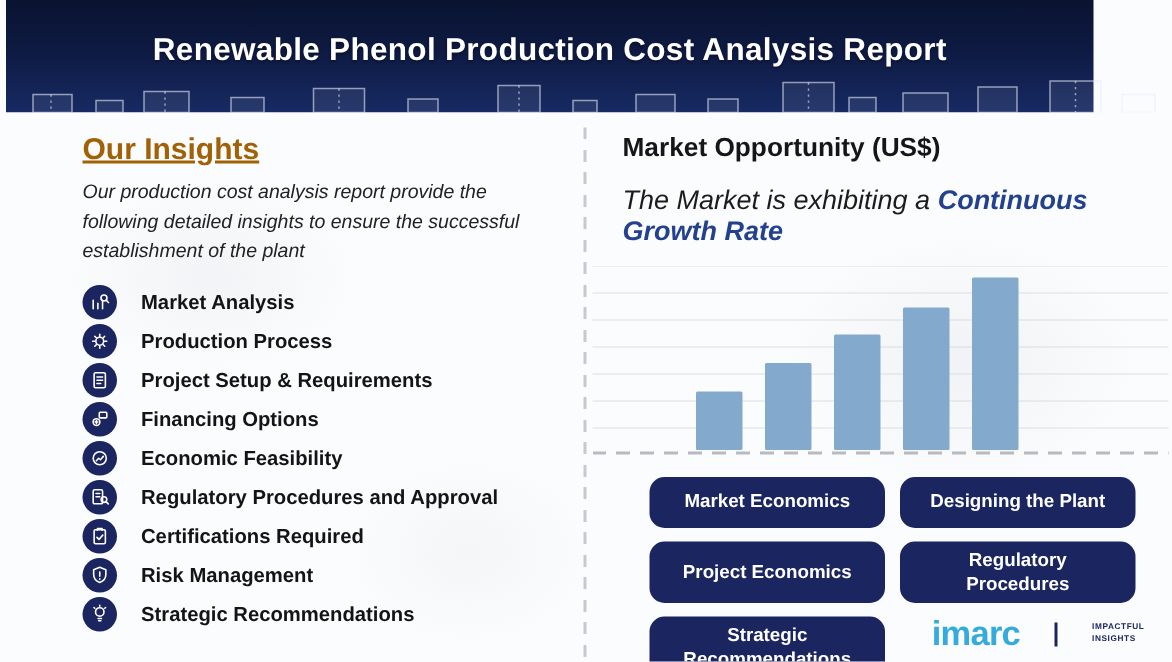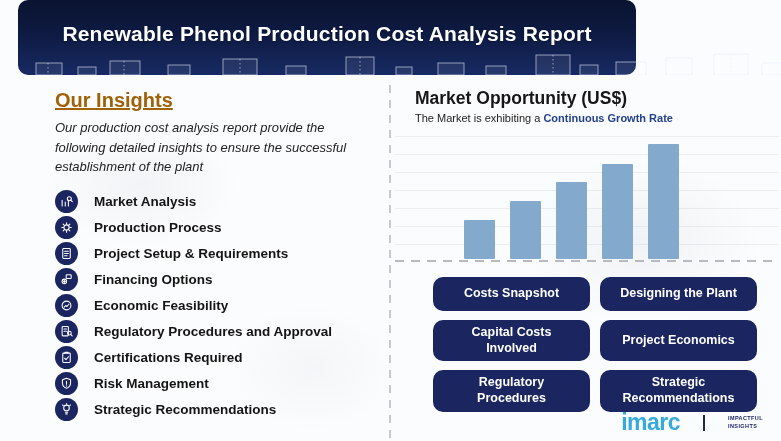--- a/index.html
+++ b/index.html
@@ -3,23 +3,23 @@
 <meta charset="utf-8">
 <style>
   * { margin:0; padding:0; box-sizing:border-box; }
   html,body { width:781px; height:441px; }
   body {
     font-family:"Liberation Sans", sans-serif;
     position:relative; overflow:hidden; background:#fbfcfd;
   }
   
   .header {
-    position:absolute; left:18px; top:0; width:618px; height:75px;
+    position:absolute; left:4px; top:0; width:725px; height:75px;
     background:linear-gradient(180deg,#0a1330 0%,#0e1a42 45%,#172a63 100%);
-    display:flex; align-items:center; justify-content:center;border-radius:10px;
+    display:flex; align-items:center; justify-content:center;
   }
   .header h1 {
     color:#ffffff; font-size:21px; font-weight:bold; letter-spacing:.2px;
     margin-top:-8px; text-shadow:0 1px 2px rgba(0,0,0,.35);
   }
   .cityscape { position:absolute; left:0; bottom:0; width:781px; height:26px; }
   
   .content {
     position:absolute; left:0; top:75px; width:781px; height:366px;
     background:
@@ -43,21 +43,21 @@
   .insight-item { display:flex; align-items:center; gap:16px; height:23px; }
   .icircle {
     width:23px; height:23px; border-radius:50%; background:#1b2560; flex:0 0 23px;
     display:flex; align-items:center; justify-content:center;
   }
   .icircle svg { width:15px; height:15px; display:block; }
   .ilabel { font-size:13.5px; font-weight:bold; color:#141414; white-space:nowrap; }
   
   .right-panel { position:absolute; left:391px; top:75px; width:390px; height:366px; padding:13px 0 0 24px; }
   .right-panel h2 { font-size:17.5px; font-weight:bold; color:#161616; }
-  .market-subtitle { margin-top:3px; font-size:11px; color:#1c1c1c; }
+  .market-subtitle { margin-top:14px; font-size:18px; font-style:italic; color:#1c1c1c; }
   .market-subtitle .highlight { color:#24418e; font-weight:bold; }
   
   .chart { position:relative; margin:10px 0 0 -20px; width:384px; height:128px; }
   .plot {
     position:absolute; left:0; bottom:3px; width:384px; height:123px;
     display:flex; align-items:flex-end; gap:15px; padding-left:69px;
     background:repeating-linear-gradient(180deg, rgba(198,204,212,.30) 0 1px, transparent 1px 18px);
   }
   .bar { width:31px; background:#83a9cc; border-radius:1px; }
   .baseline {
@@ -212,23 +212,22 @@
         <div class="bar" style="height: 39px;"></div>
         <div class="bar" style="height: 58px;"></div>
         <div class="bar" style="height: 77px;"></div>
         <div class="bar" style="height: 95px;"></div>
         <div class="bar" style="height: 115px;"></div>
       </div>
     <div class="baseline"></div>
   </div>
 
   <div class="topic-buttons">
-      <div class="topic-btn">Costs Snapshot</div>
+      <div class="topic-btn">Market Economics</div>
       <div class="topic-btn">Designing the Plant</div>
-      <div class="topic-btn">Capital Costs Involved</div>
       <div class="topic-btn">Project Economics</div>
       <div class="topic-btn">Regulatory Procedures</div>
       <div class="topic-btn">Strategic Recommendations</div>
     </div>
 
   <div class="logo">
     <span class="logo-brand">imarc</span>
     <span class="logo-sep"></span>
     <span class="logo-tagline">
       <span>IMPACTFUL</span>

